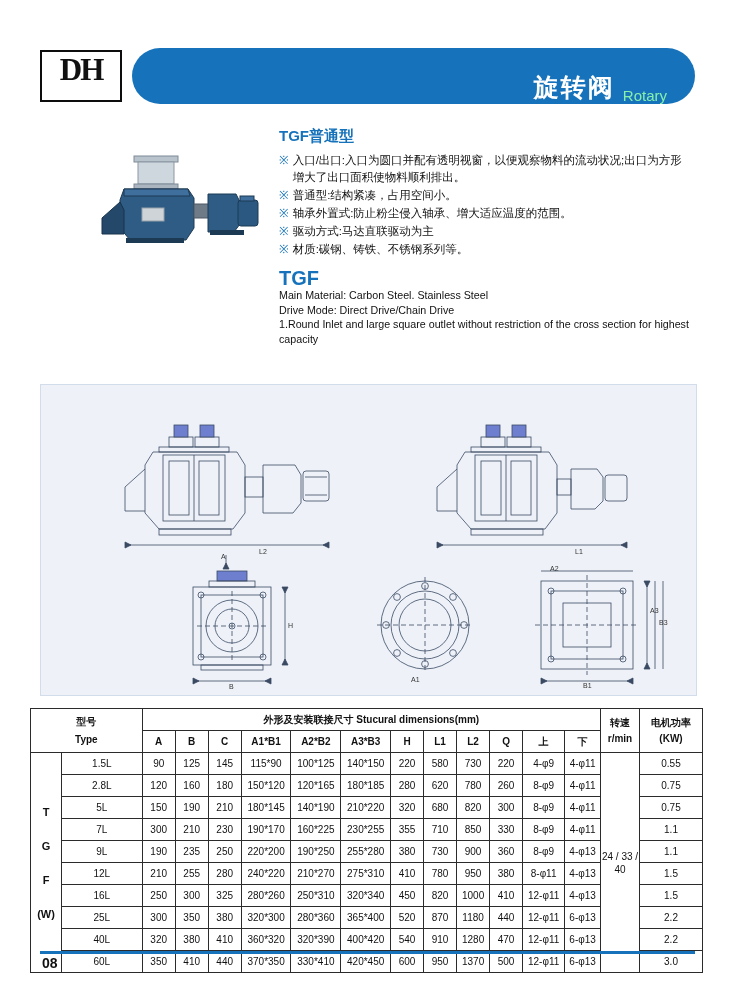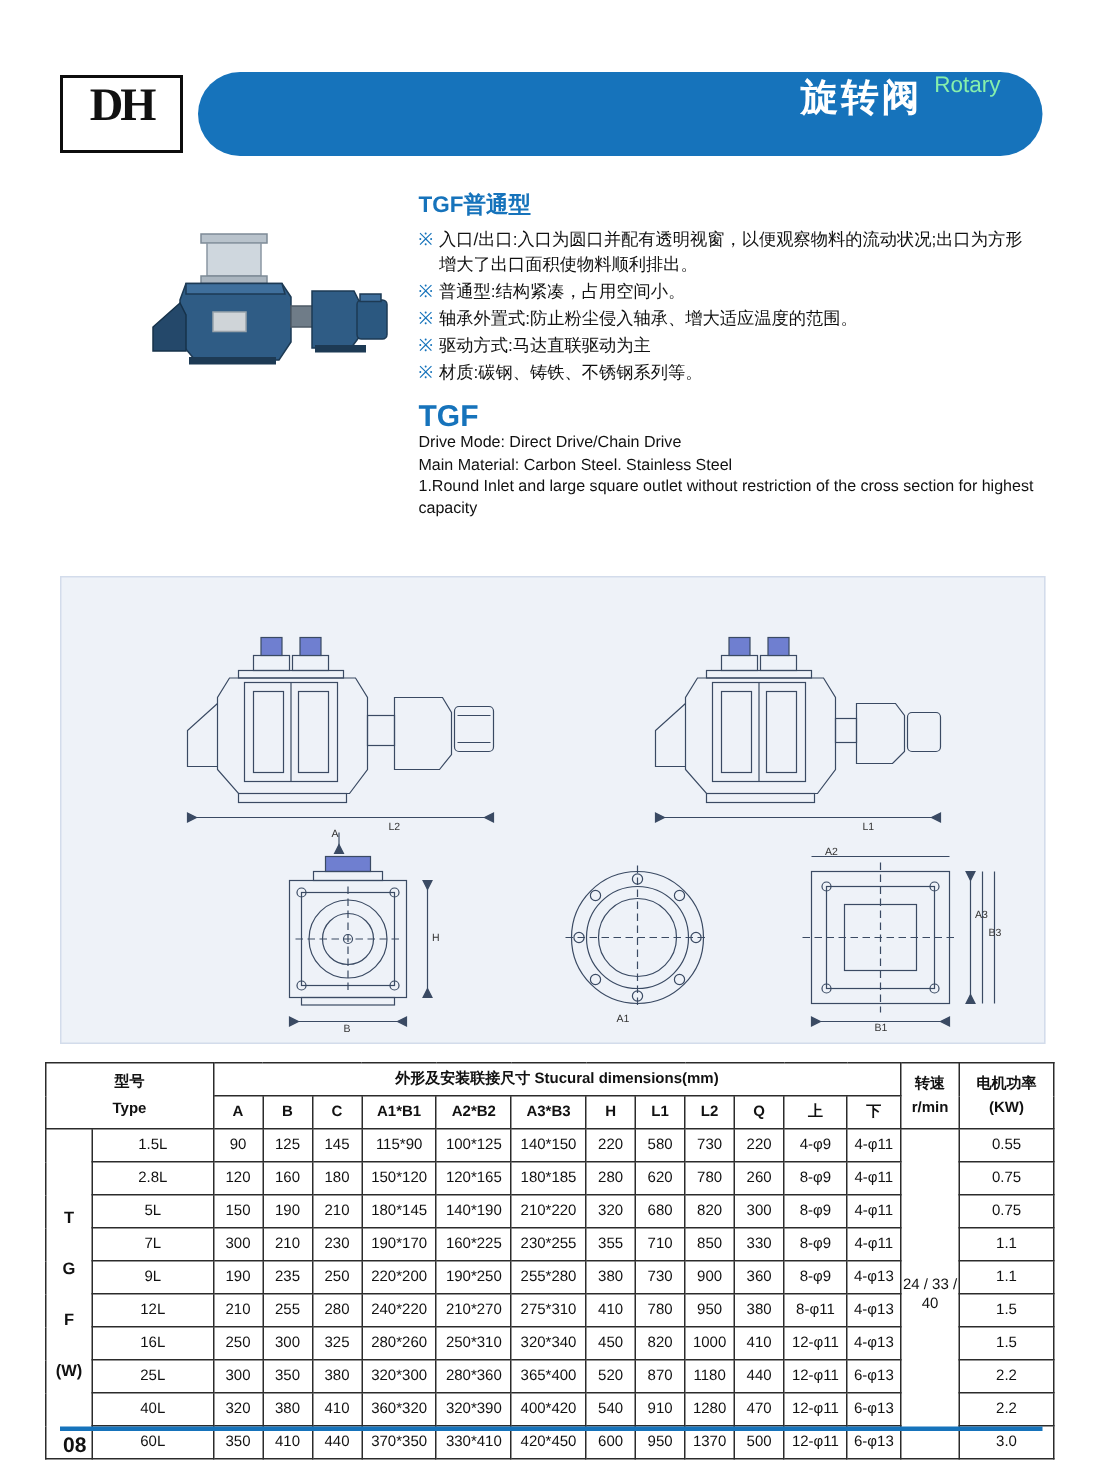--- a/index.html
+++ b/index.html
@@ -27,21 +27,21 @@
   }
   .logo-text{
     font-family:"Liberation Serif", serif;
     font-weight:bold;font-size:31px;letter-spacing:-2px;
     color:#111;
   }
   .header-bar{
     position:absolute;left:92px;top:0;width:563px;height:56px;
     background:#1673bb;
     border-radius:28px;
-    display:flex;align-items:flex-start;justify-content:flex-end;
+    display:flex;align-items:flex-end;justify-content:flex-end;
     box-sizing:border-box;padding-right:28px;
   }
   .header-cn{
     color:#fff;font-size:25px;font-weight:bold;
     letter-spacing:2px;
     margin-right:8px;
   }
   .header-en{
     color:#86efac;font-size:15px;
   }
@@ -174,22 +174,22 @@
       <span class="txt">驱动方式:马达直联驱动为主</span>
     </div>
     <div class="row">
       <span class="mark">※</span>
       <span class="txt">材质:碳钢、铸铁、不锈钢系列等。</span>
     </div>
   </div>
 
   <div class="title-en">TGF</div>
   <div class="en-block">
+    <div>Main Material: Carbon Steel. Stainless Steel</div>
     <div>Drive Mode: Direct Drive/Chain Drive</div>
-    <div>Main Material: Carbon Steel. Stainless Steel</div>
     <div>1.Round Inlet and large square outlet without restriction of the cross section for highest capacity</div>
   </div>
 
   <div class="drawings">
     <svg class="dw" width="655" height="310" viewBox="0 0 655 310">
       <g fill="none" stroke="#3a4a63" stroke-width="0.8">
 
         <rect x="128" y="52" width="24" height="10"></rect>
         <rect x="133" y="40" width="14" height="12" fill="#6f7fd0" stroke="#3a4a63"></rect>
         <rect x="154" y="52" width="24" height="10"></rect>

